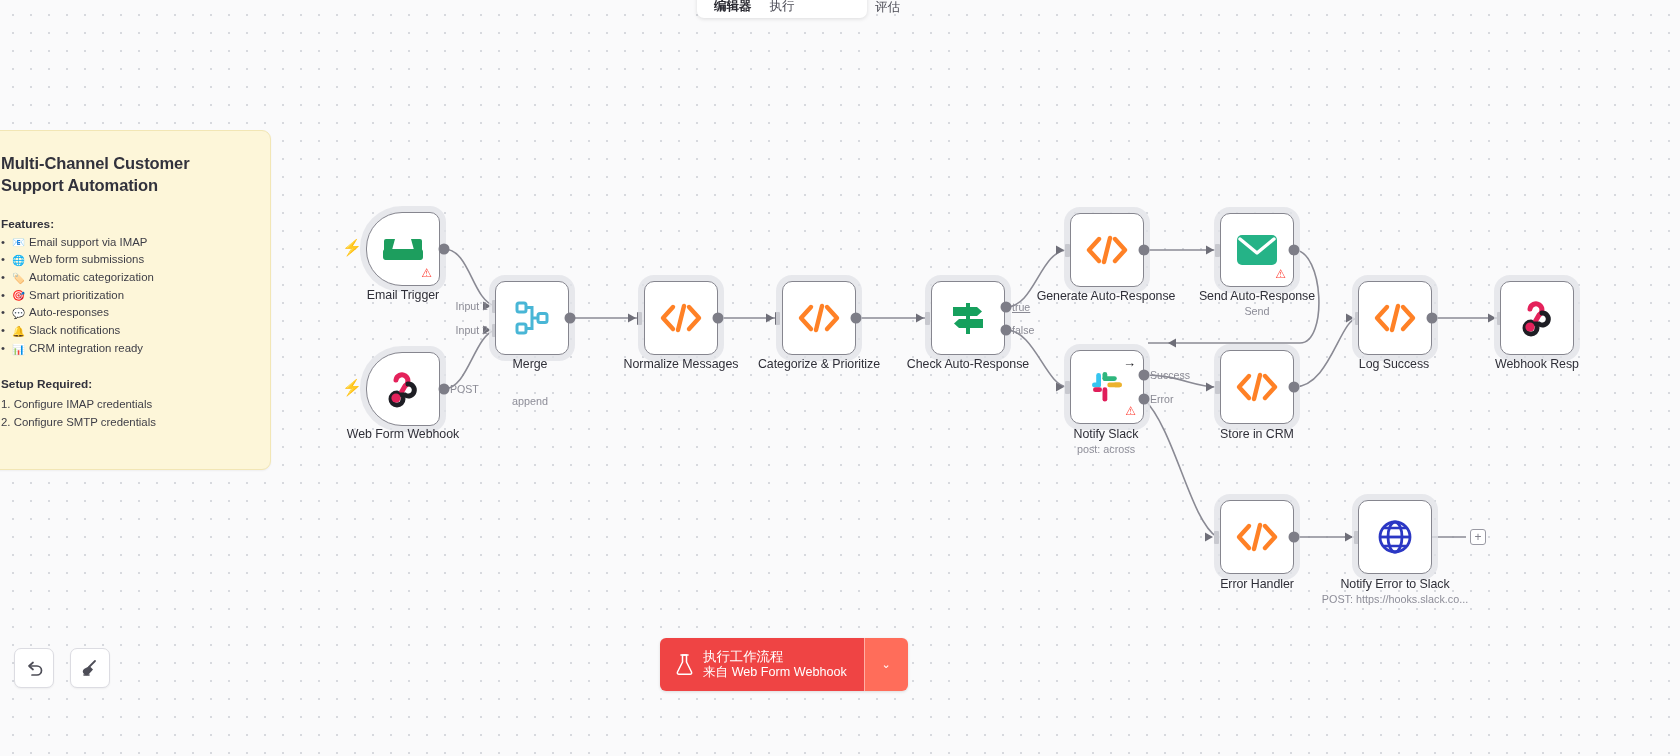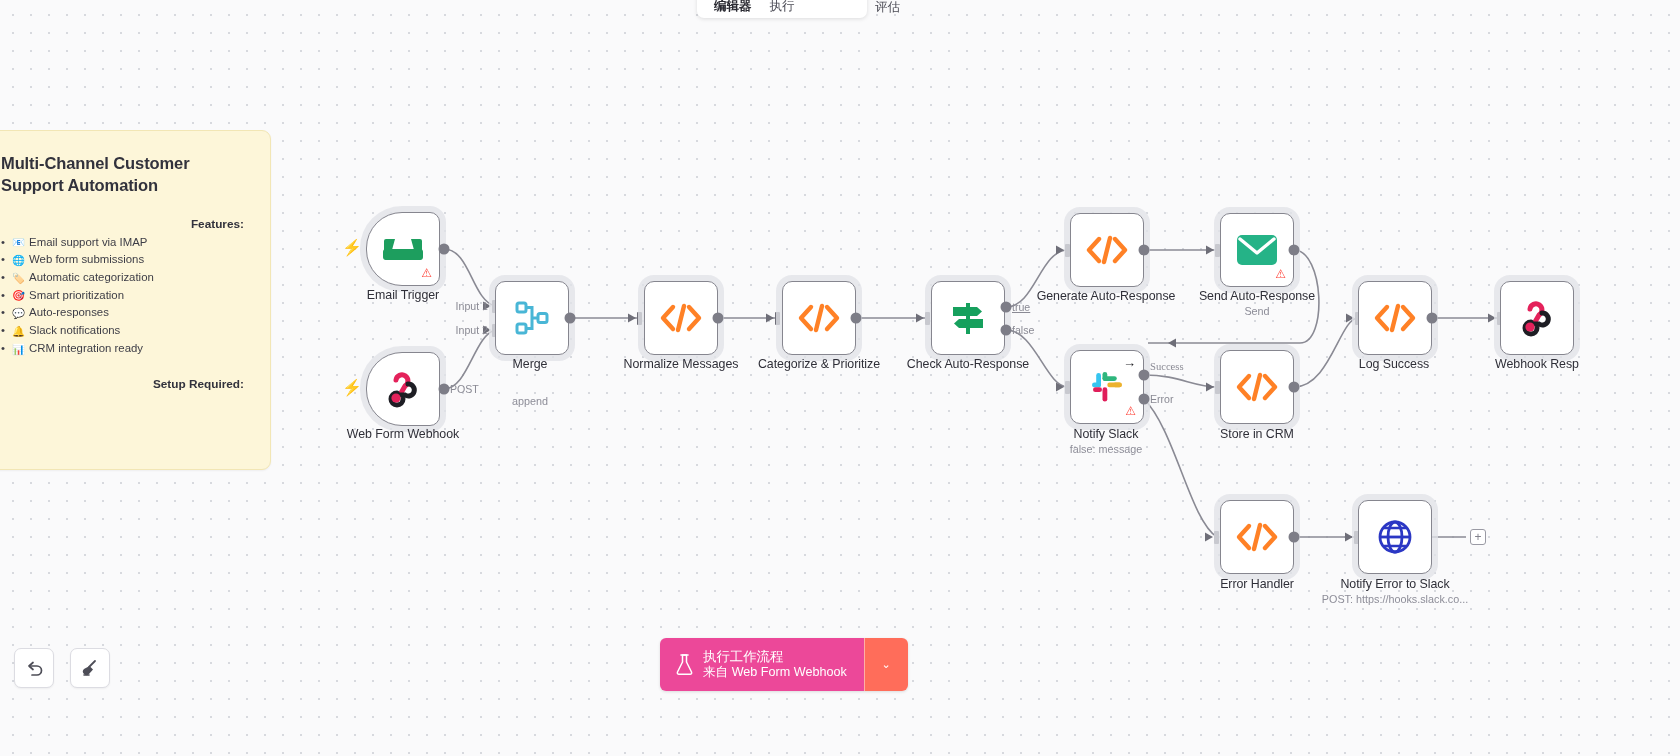--- a/index.html
+++ b/index.html
@@ -52,21 +52,21 @@
     overflow:hidden;
     box-shadow:0 1px 2px rgba(0,0,0,.05);
   }
   #sticky h1 {
     font-size:16.5px; line-height:1.32; color:#32323c;
     font-weight:700; letter-spacing:-.1px;
   }
   #sticky .intro {
     margin-top:18px; font-size:11.6px; line-height:1.42; color:#3d3d46;
   }
-  #sticky .sec { margin-top:20px; font-size:11.8px; font-weight:700; color:#32323c;text-align:right; }
+  #sticky .sec { margin-top:20px; font-size:11.8px; font-weight:700; color:#32323c; }
   #sticky ul { margin-top:4px; list-style:none; }
   #sticky li {
     font-size:11.4px; line-height:1.38; color:#3d3d46;
     display:flex; align-items:center; gap:4px; margin-top:2px;
   }
   #sticky li .b { color:#3d3d46; margin-right:3px; }
   #sticky .emoji { font-size:10.5px; }
   #sticky ol { margin-top:5px; list-style:none; }
   #sticky ol li { font-size:11.4px; line-height:1.45; color:#3d3d46; display:block; }
 
@@ -139,21 +139,21 @@
   }
 
   
   #execbar {
     position:absolute; left:660px; top:638px;
     height:53px; display:flex; z-index:30;
     border-radius:6px; overflow:hidden;
     box-shadow:0 1px 3px rgba(0,0,0,.12);
   }
   #exec-main {
-    background:#ec4899; color:#fff;
+    background:#ef4444; color:#fff;
     display:flex; align-items:center; gap:10px;
     padding:0 17px 0 16px;
   }
   #exec-main .etxt { display:flex; flex-direction:column; line-height:1.22; }
   #exec-l1 { font-size:13.4px; font-weight:400; }
   #exec-l2 { font-size:12.6px; }
   #exec-caret {
     width:44px; background:#ff6d5a; color:#fff;
     display:flex; align-items:center; justify-content:center;
     border-left:1px solid rgba(255,255,255,.45);
@@ -209,20 +209,25 @@
         <span class="emoji">🔔</span>
         <span>Slack notifications</span>
       </li>
     <li>
         <span class="b">•</span>
         <span class="emoji">📊</span>
         <span>CRM integration ready</span>
       </li>
   </ul>
   <div class="sec">Setup Required:</div>
+  <ol>
+    <li>1. Configure IMAP credentials</li>
+    <li>2. Configure SMTP credentials</li>
+
+  </ol>
 </div>
 
 <svg id="wires" width="1680" height="756">
   <g fill="none" stroke="#8a8a94" stroke-width="1.6">
     <path d="M444,249 C470,249 472,300 495,306"></path>
     <path d="M444,389 C468,389 474,336 495,330"></path>
     <path d="M570,318 L640,318"></path>
     <path d="M718,318 L778,318"></path>
     <path d="M856,318 L928,318"></path>
     <path d="M1006,307 C1035,307 1040,250 1068,250"></path>
@@ -372,23 +377,23 @@
     <rect x="13.5" y="3" width="4.8" height="9" rx="2.4" fill="#2eb67d"></rect>
     <rect x="13.5" y="7.2" width="14.3" height="4.8" rx="2.4" fill="#2eb67d"></rect>
     <rect x="24" y="13.5" width="9" height="4.8" rx="2.4" fill="#ecb22e"></rect>
     <rect x="18.3" y="13.5" width="14.3" height="4.8" rx="2.4" fill="#ecb22e"></rect>
     <rect x="13.5" y="18.3" width="4.8" height="14.3" rx="2.4" fill="#e01e5a"></rect>
     <rect x="4" y="18.3" width="9" height="4.8" rx="2.4" fill="#e01e5a"></rect>
   </svg>
   <span class="warn">⚠</span>
 </div>
 <div class="nlabel" style="left:1106px; top:427px;">Notify Slack</div>
-<div class="nsub" style="left:1106px; top:443px;">false: message</div>
+<div class="nsub" style="left:1106px; top:443px;">post: across</div>
 <div class="dot" style="left:1144px; top:375px;"></div>
-<div class="plabel" style="left:1150px; top:366px;font-family:Liberation Serif, serif;">Success</div>
+<div class="plabel" style="left:1150px; top:375px;">Success</div>
 <div class="dot" style="left:1144px; top:399px;"></div>
 <div class="plabel" style="left:1150px; top:399px;">Error</div>
 
 <div class="node" style="left:1220px; top:350px;">
   <svg width="40" height="26" viewBox="0 0 40 26">
     <path d="M12,2 L2,13 L12,24" fill="none" stroke="#ff8126" stroke-width="4.4" stroke-linecap="round" stroke-linejoin="round"></path>
     <path d="M28,2 L38,13 L28,24" fill="none" stroke="#ff8126" stroke-width="4.4" stroke-linecap="round" stroke-linejoin="round"></path>
     <path d="M23,1 L17,25" fill="none" stroke="#ff8126" stroke-width="4.4" stroke-linecap="round"></path>
   </svg>
 </div>

